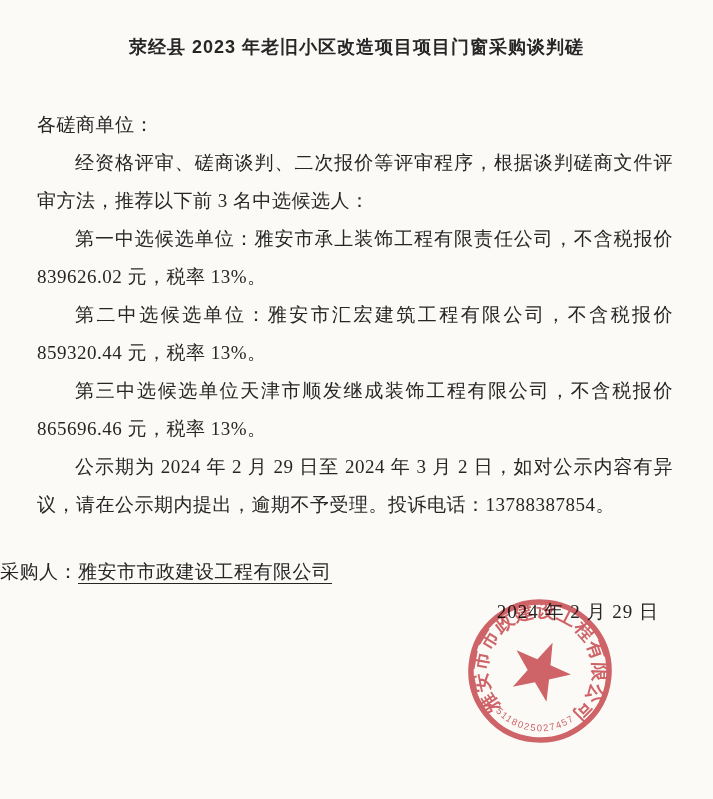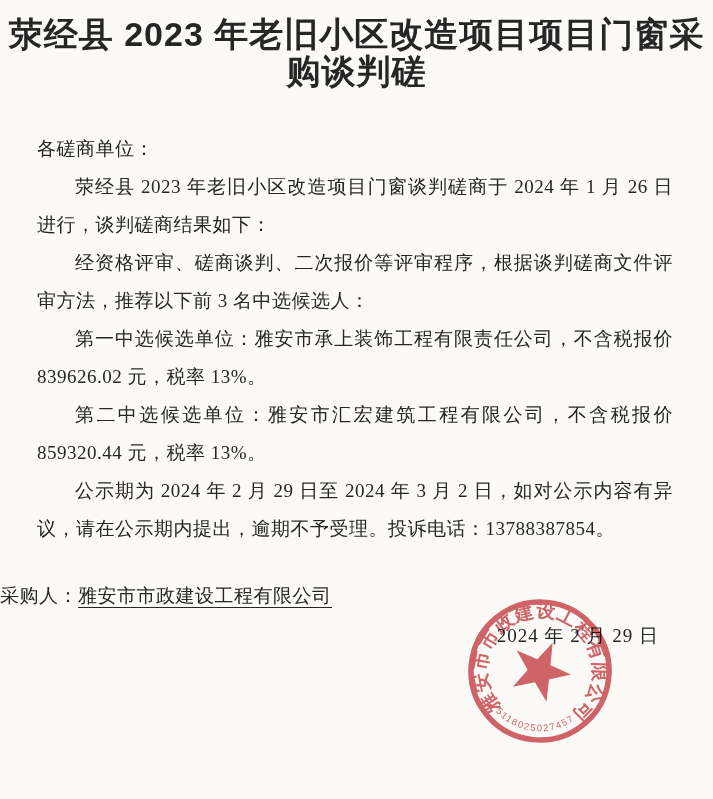--- a/index.html
+++ b/index.html
@@ -16,25 +16,25 @@
   .page {
     position: relative;
     width: 713px;
     height: 799px;
     margin: 0 auto;
     background: var(--page-bg);
     color: var(--text-color);
     overflow: hidden;
   }
   .doc-title {
-    padding-top: 16px;
+    padding-top: 29px;
     text-align: center;
     font-family: "Liberation Sans", sans-serif;
     font-weight: 700;
-    font-size: 34px;
+    font-size: 18px;
     line-height: 37px;
     letter-spacing: 1px;
     margin-bottom: 40px;
   }
   .doc-body {
     padding: 0 40px 0 37px;
     font-size: 19px;
     line-height: 38px;
     letter-spacing: 0.5px;
     text-align: justify;
@@ -99,24 +99,24 @@
 <body>
 
 <div class="page">
 
   <div class="doc-title">
     <div>荥经县 2023 年老旧小区改造项目项目门窗采购谈判磋</div>
   </div>
 
   <div class="doc-body">
     <p class="salutation">各磋商单位：</p>
-    <p class="para">荥经县 2023 年老旧小区改造项目门窗谈判磋商于 2024 年 1 月 26 日进行，谈判磋商结果如下：</p>
     <p class="para">经资格评审、磋商谈判、二次报价等评审程序，根据谈判磋商文件评审方法，推荐以下前 3 名中选候选人：</p>
     <p class="para">第一中选候选单位：雅安市承上装饰工程有限责任公司，不含税报价 839626.02 元，税率 13%。</p>
     <p class="para">第二中选候选单位：雅安市汇宏建筑工程有限公司，不含税报价 859320.44 元，税率 13%。</p>
+    <p class="para">第三中选候选单位天津市顺发继成装饰工程有限公司，不含税报价 865696.46 元，税率 13%。</p>
     <p class="para">公示期为 2024 年 2 月 29 日至 2024 年 3 月 2 日，如对公示内容有异议，请在公示期内提出，逾期不予受理。投诉电话：13788387854。</p>
   </div>
 
   <div class="signature-line">
     <span>采购人：</span><span class="signature-company">雅安市市政建设工程有限公司</span>
   </div>
 
   <div class="date-line">2024 年 2 月 29 日</div>
 
   <svg class="seal" viewBox="0 0 164 164" xmlns="http://www.w3.org/2000/svg">

